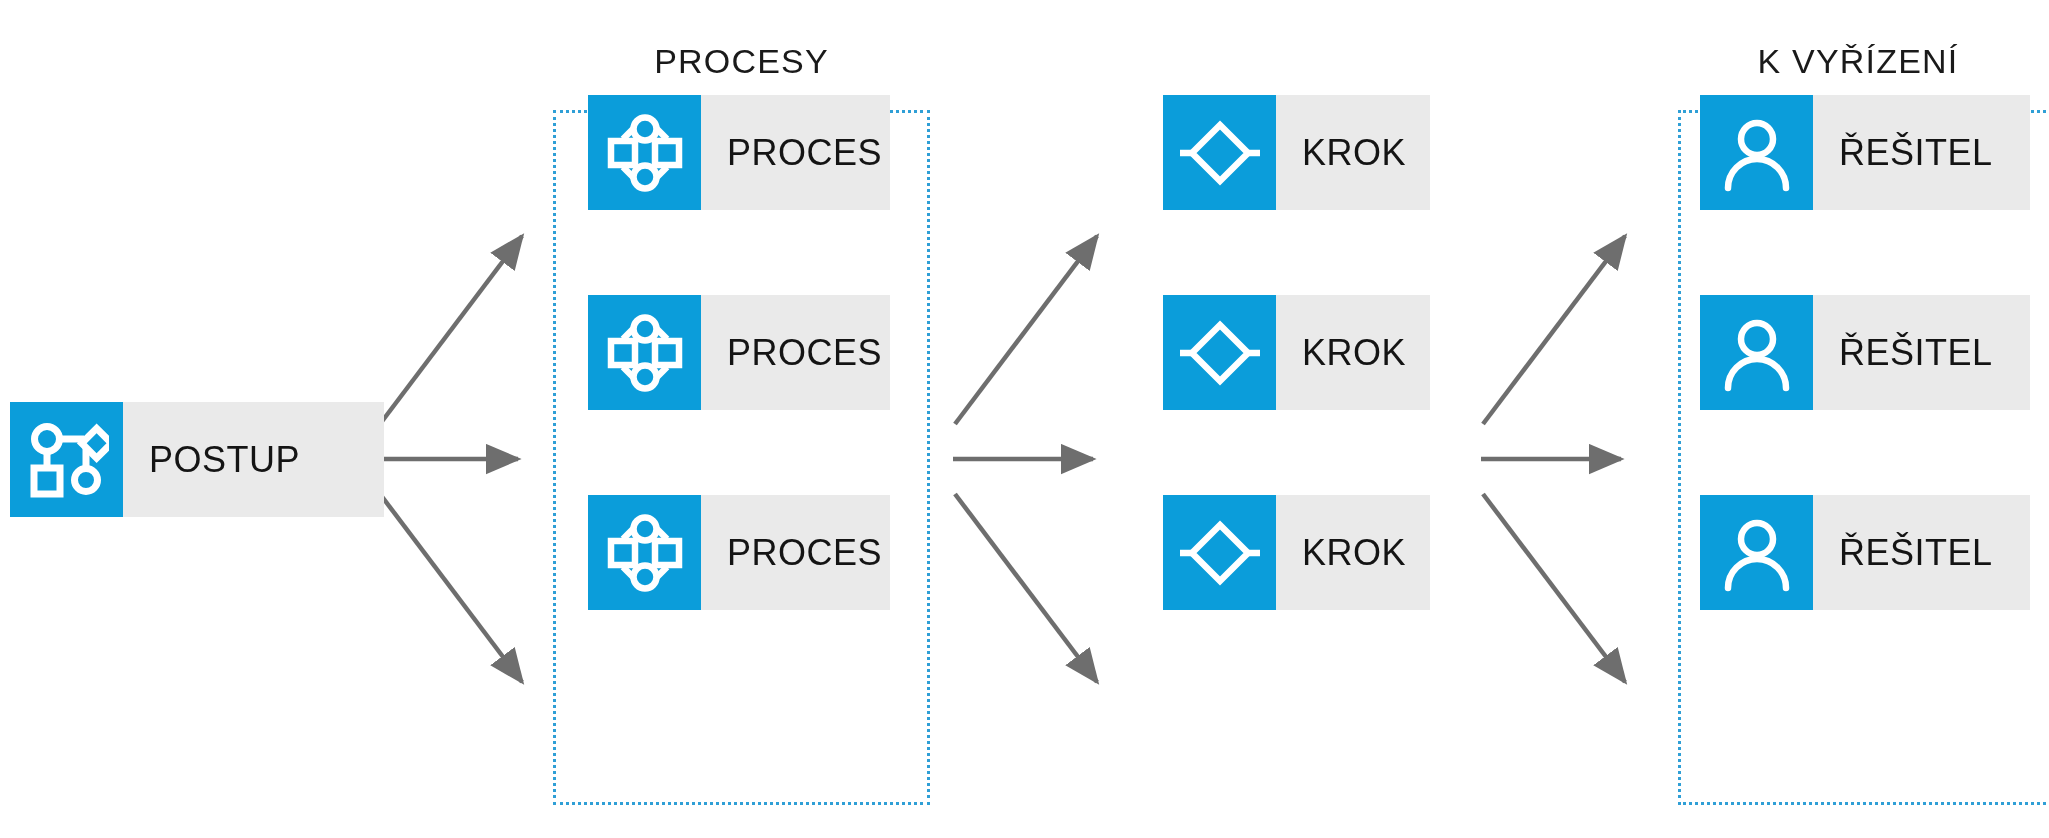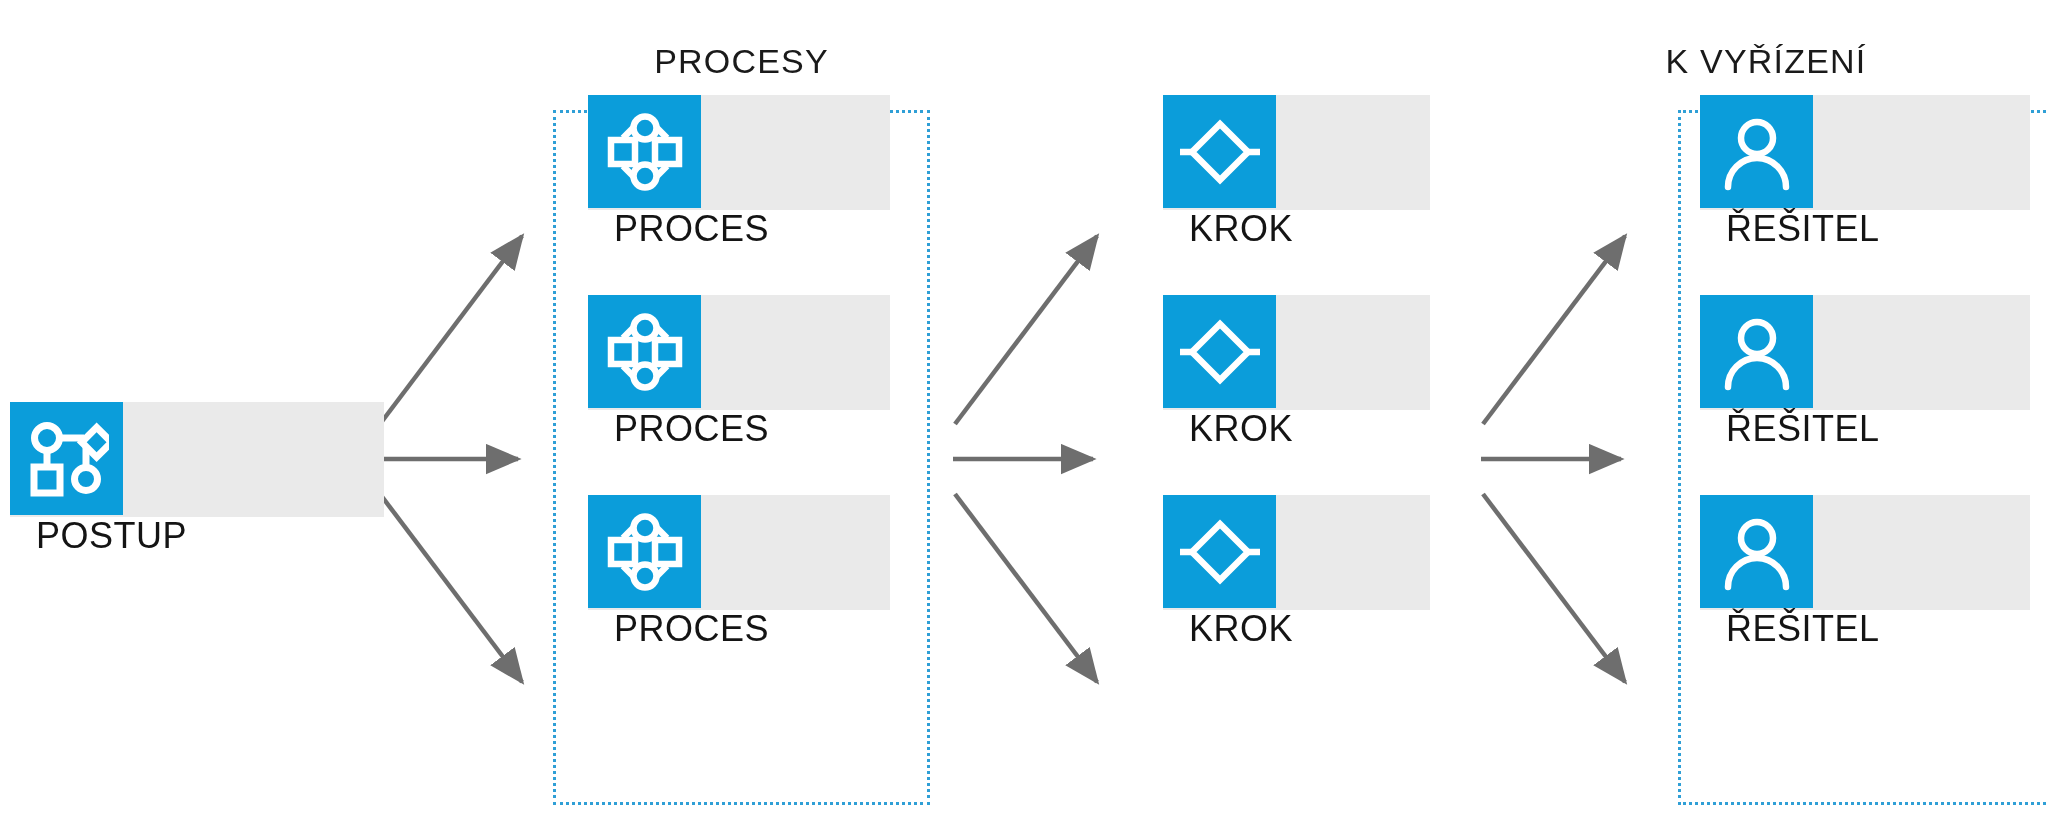--- a/index.html
+++ b/index.html
@@ -27,21 +27,20 @@
     font-weight:400;
   }
 
   
   .card{
     position:absolute;
     display:flex;
     align-items:stretch;
     height:115px;
     background:#eaeaea;
-    flex-direction:column;
   }
   .card .tile{
     width:113px;height:115px;
     background:#0b9dda;
     flex:0 0 113px;
     display:flex;align-items:center;justify-content:center;
   }
   .card .tile svg{display:block;}
   .card .label{
     flex:1 1 auto;
@@ -96,21 +95,21 @@
     </g>
     <g>
       <line x1="1483" y1="494" x2="1625" y2="682" stroke="#6e6e6e" stroke-width="4.5" marker-end="url(#ah)"></line>
     </g>
   </svg>
 
   <div class="group-box" style="left:553px;top:110px;width:377px;height:695px;"></div>
   <div class="group-title" style="left:553px;top:42px;width:377px;">PROCESY</div>
 
   <div class="group-box" style="left:1678px;top:110px;width:380px;height:695px;"></div>
-  <div class="group-title" style="left:1576px;top:42px;width:380px;">K VYŘÍZENÍ</div>
+  <div class="group-title" style="left:1668px;top:42px;width:380px;">K VYŘÍZENÍ</div>
 
   <div class="card" style="left:10px;top:402px;width:374px;">
     <div class="tile">
       <svg width="84" height="84" viewBox="0 0 84 84">
         <g stroke="#ffffff" stroke-width="7" fill="none">
           <line x1="22" y1="21" x2="59" y2="21"></line>
           <line x1="22" y1="21" x2="22" y2="60"></line>
           <line x1="61" y1="22" x2="61" y2="60"></line>
         </g>
         <circle cx="22" cy="21" r="12.5" fill="#0b9dda" stroke="#ffffff" stroke-width="7"></circle>

